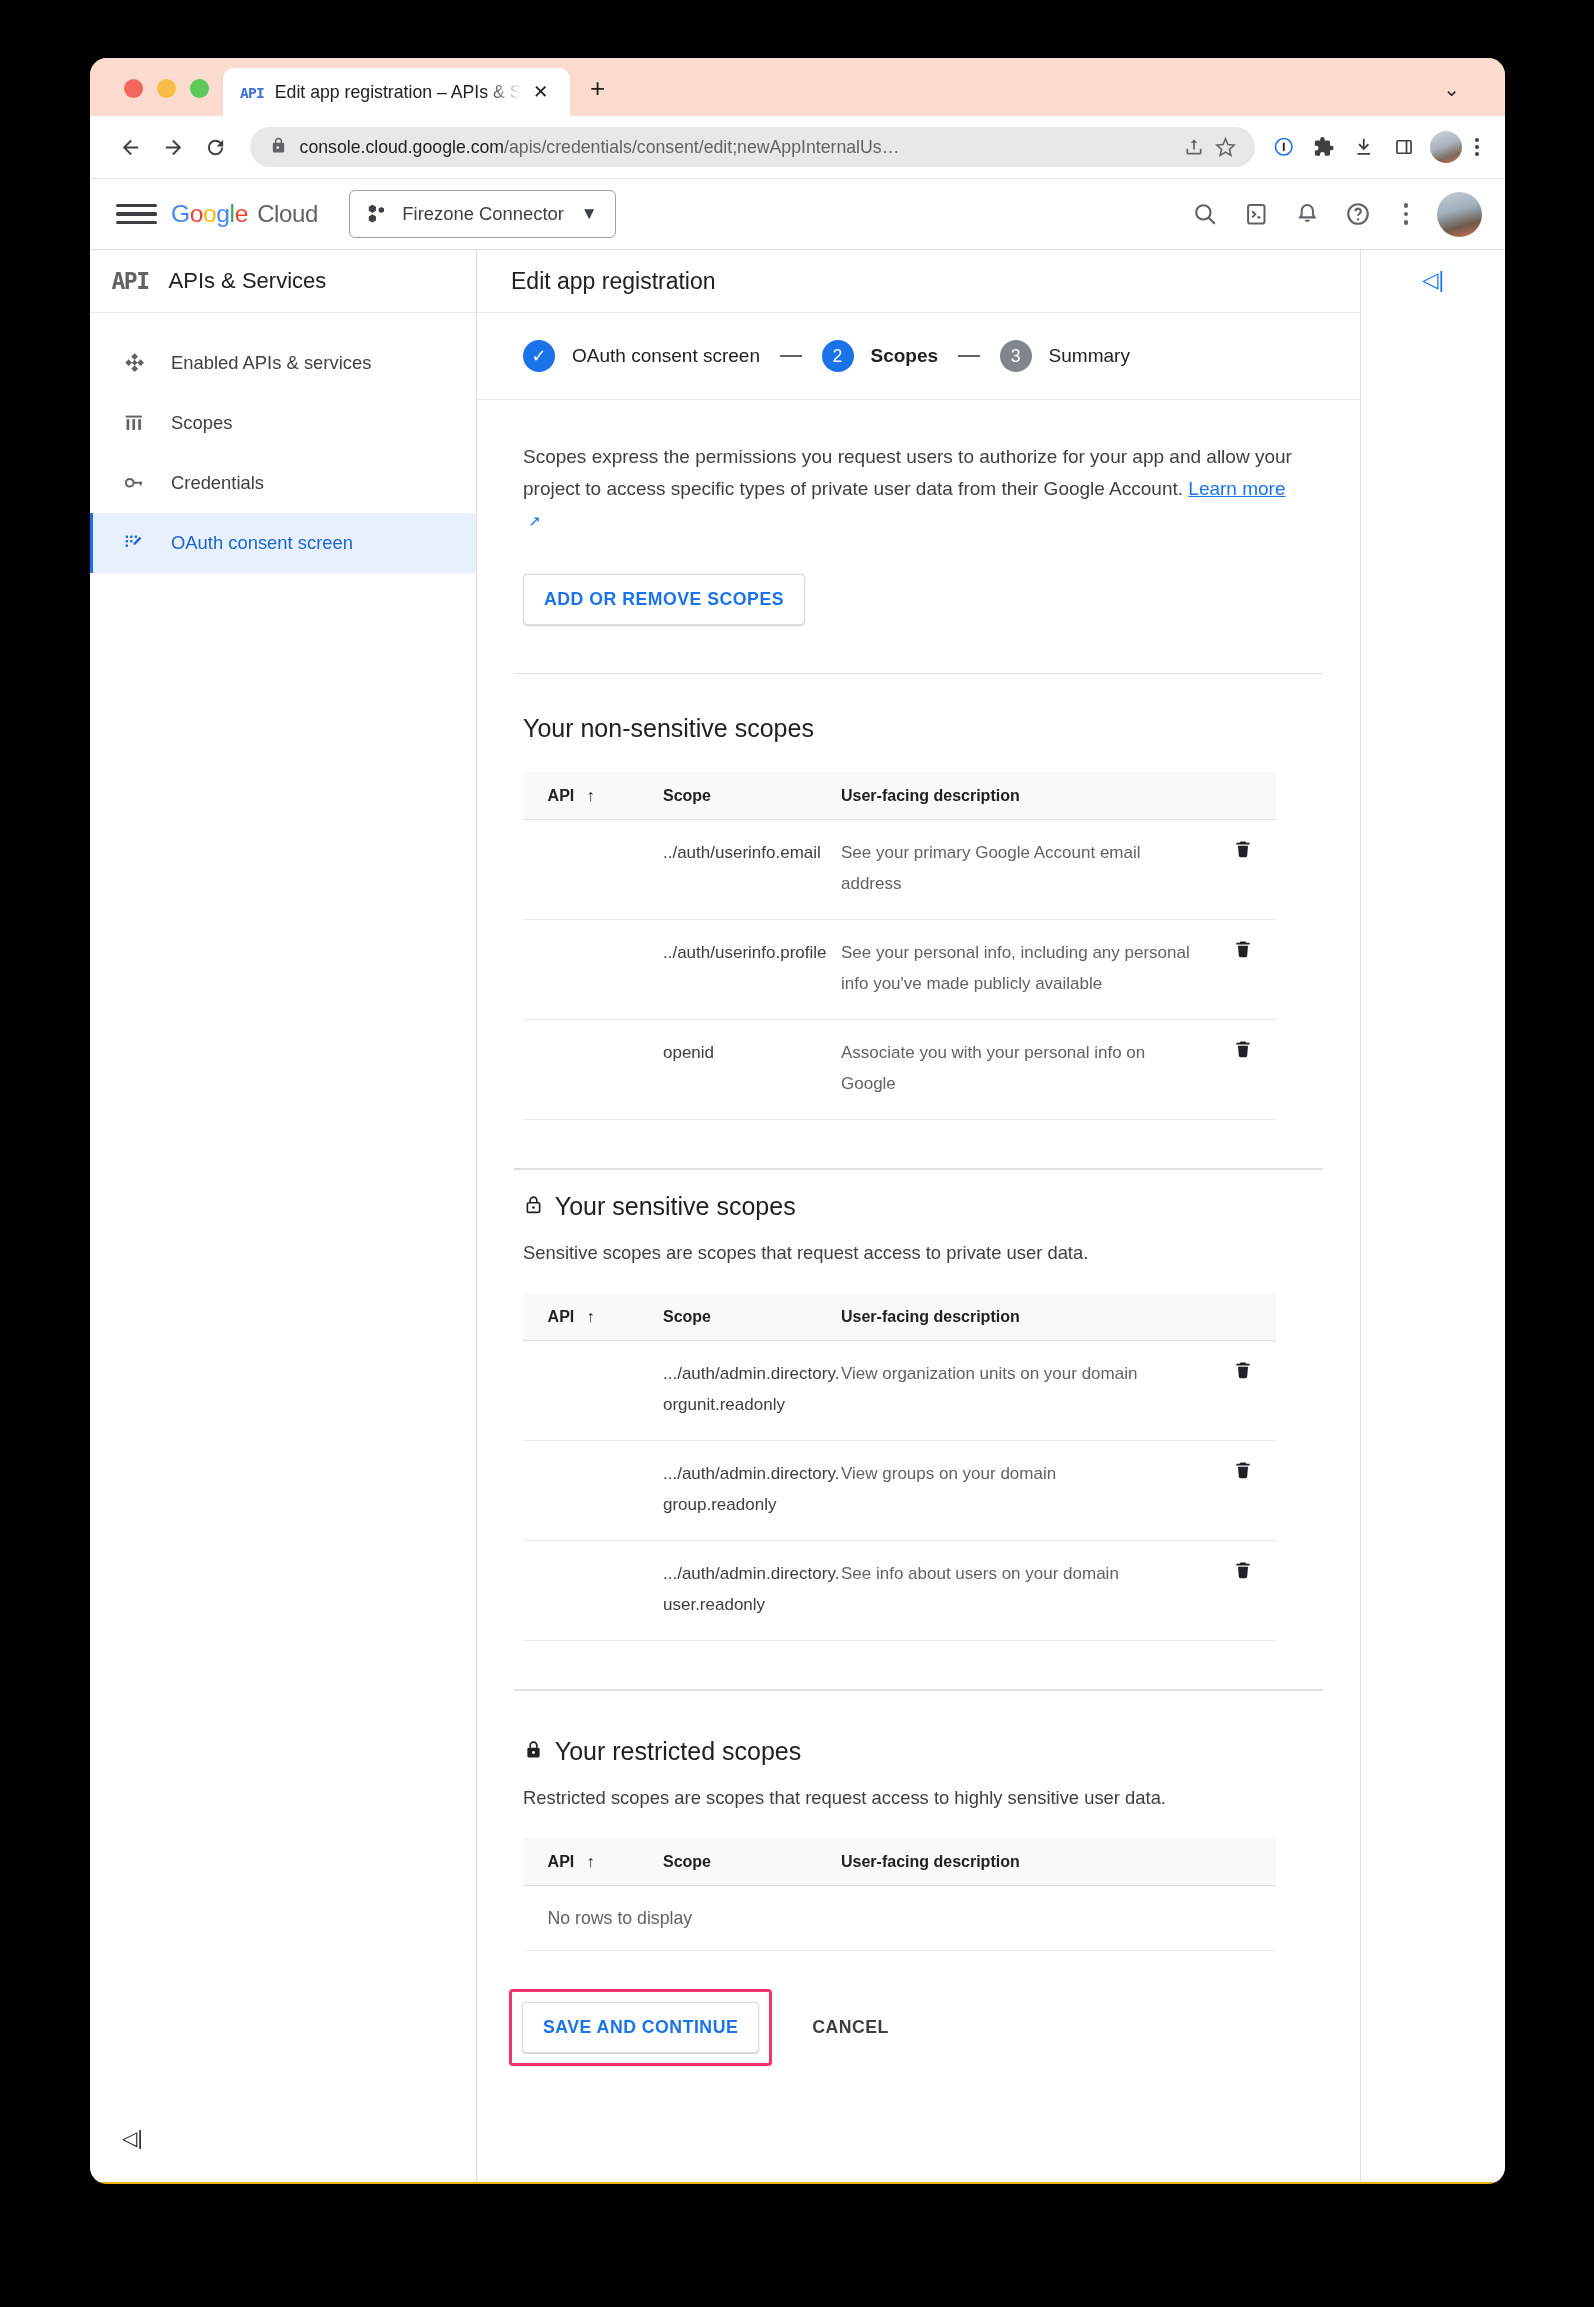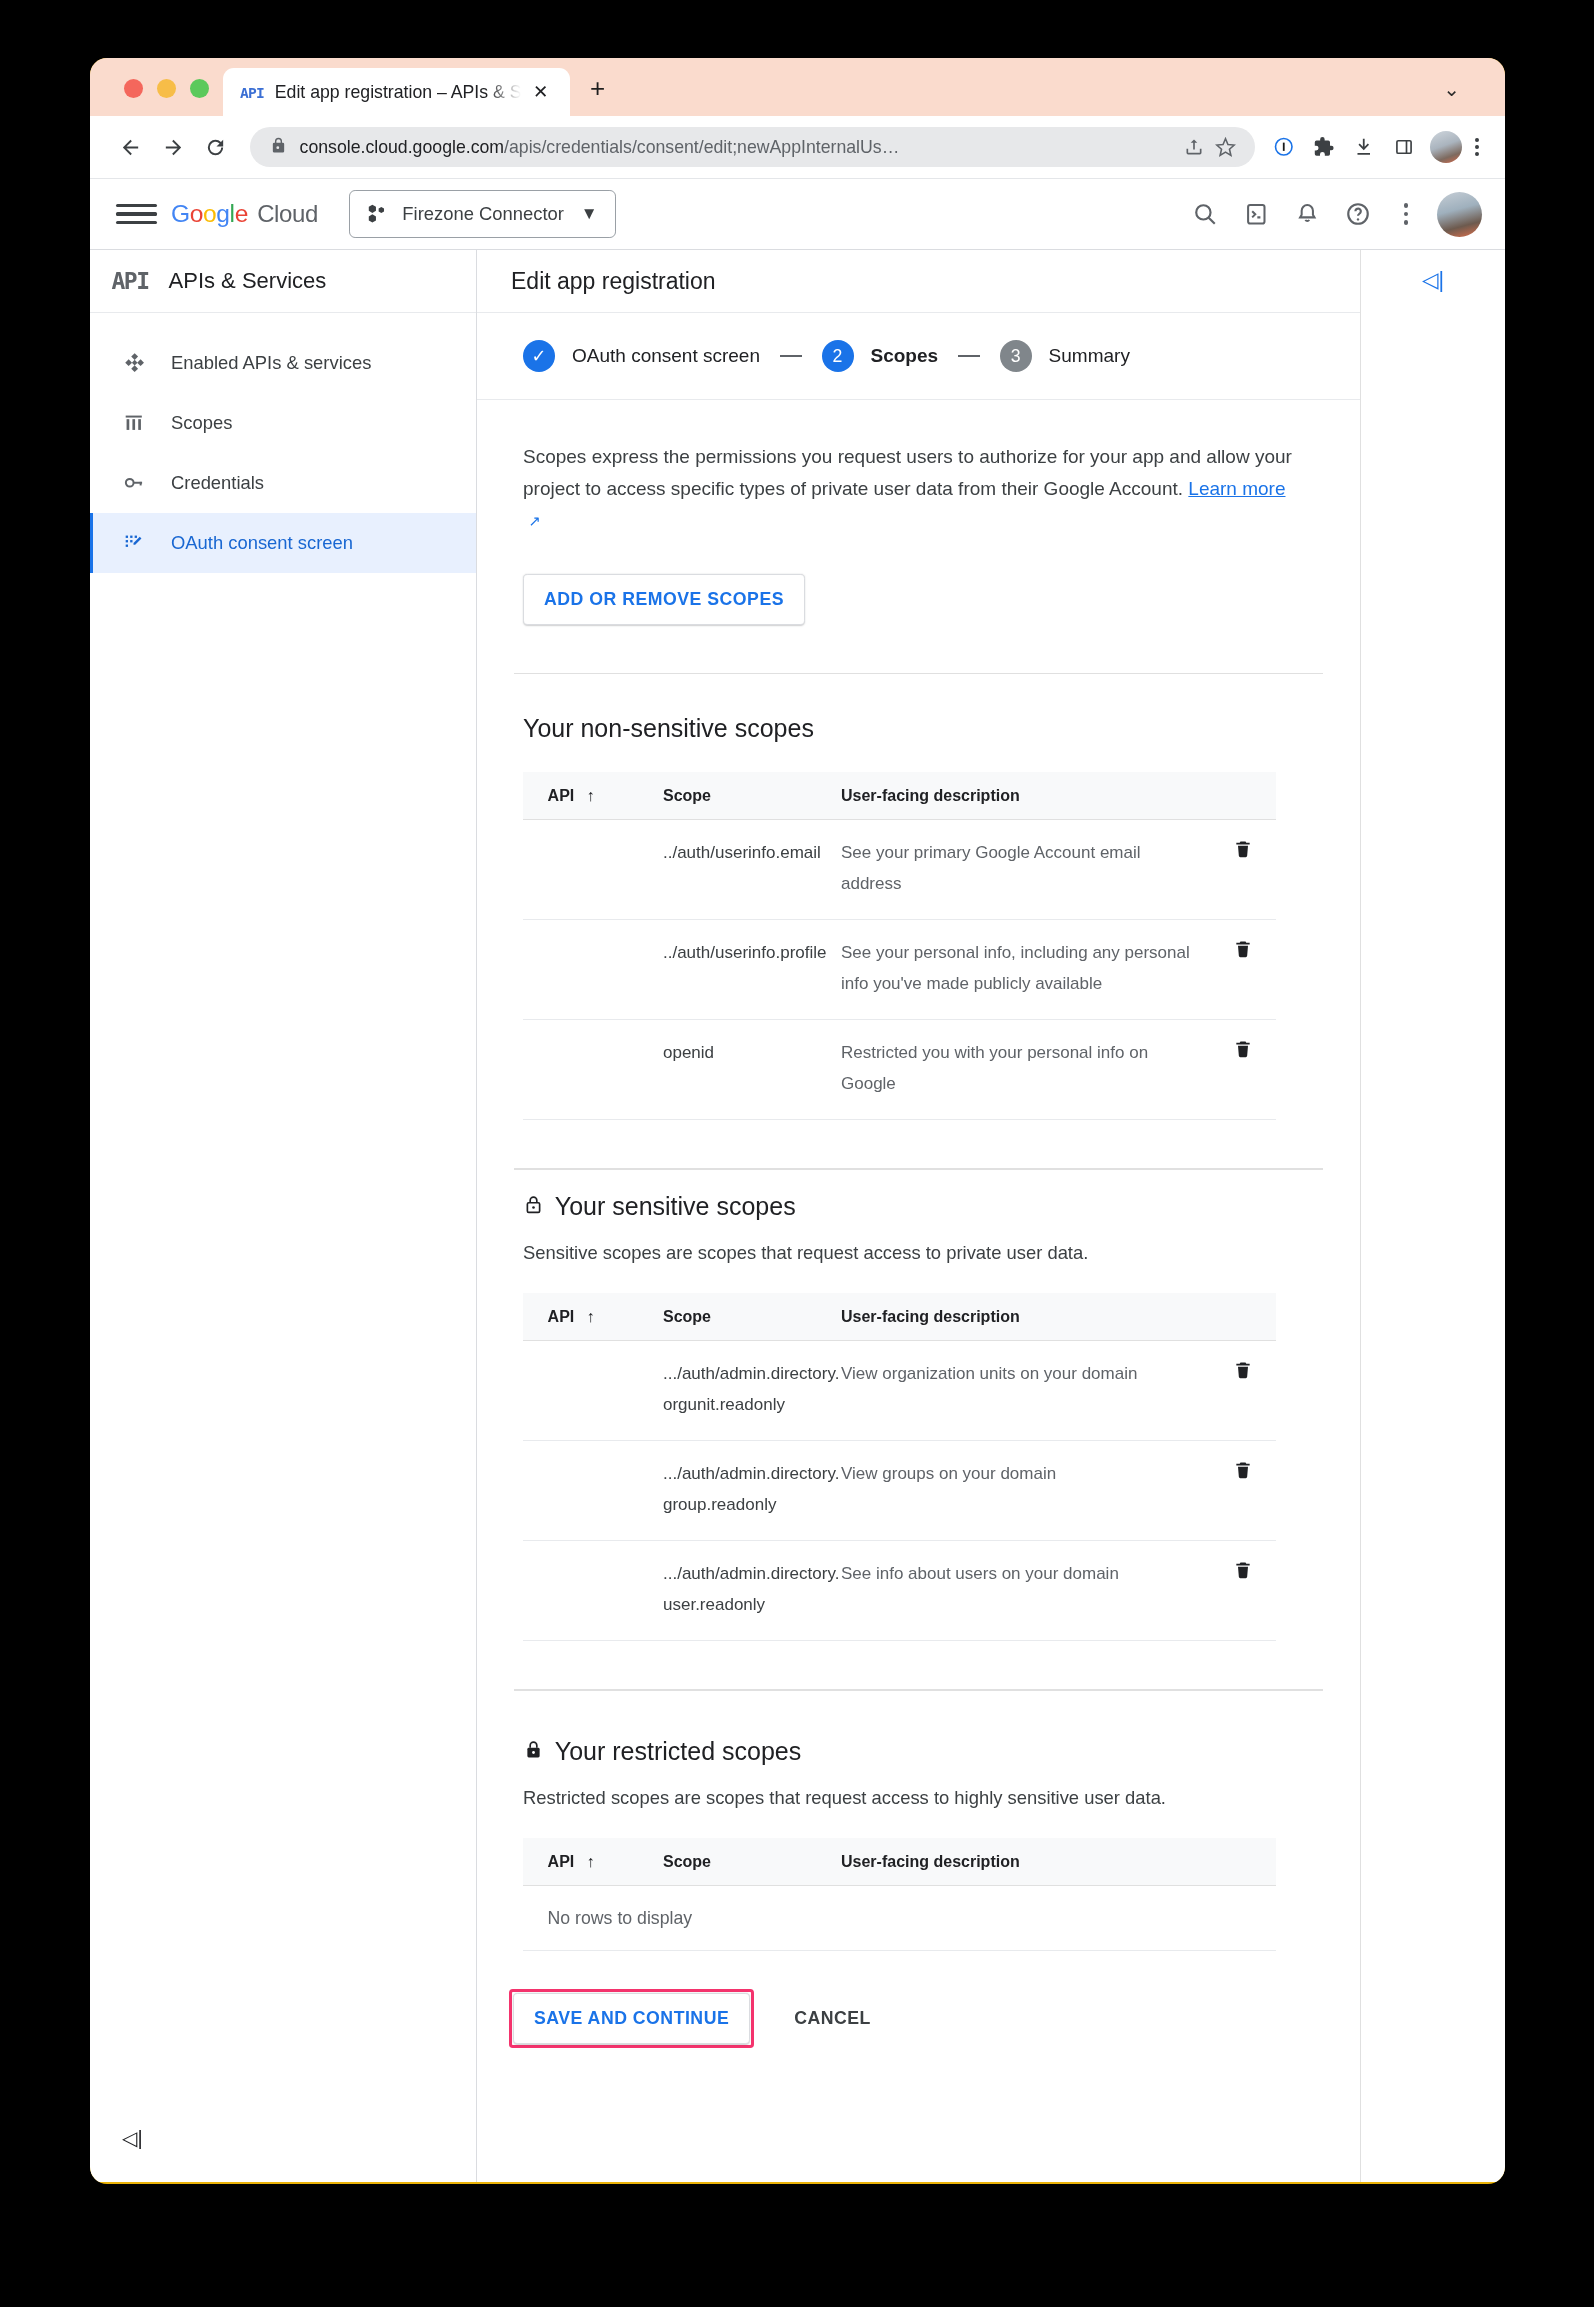--- a/index.html
+++ b/index.html
@@ -317,21 +317,21 @@
   
   #footer-actions {
     display: flex; align-items: center;
     padding: 18.4px 0 0 32px;
     gap: 7.7px;
     margin-top: 20px;
   }
   #save-highlight {
     border: 3.8px solid #f4336d;
     border-radius: 3.8px;
-    padding: 1px;
+    padding: 10px;
     display: inline-flex;
     align-items: center;
   }
   #save-and-continue-btn {
     display: inline-flex; align-items: center; justify-content:center;
     height: 51px; padding: 0 20px;
     background: #ffffff; border: 0.8px solid #dadce0; border-radius: 4.6px;
     font-size: 17.7px; font-weight: 600; letter-spacing: 0.5px;
     color: #1a73e8; cursor: pointer;
     box-shadow: 0 0.8px 1.5px rgba(60,64,67,0.25);
@@ -656,21 +656,21 @@
                   <div class="c-act">
                       <span class="trash-btn"><svg width="20" height="20" viewBox="0 0 24 24">
                           <path d="M9 3h6l1 1.5h4V6.5H4V4.5h4zM6 8h12l-1 12.2a1.8 1.8 0 01-1.8 1.6H8.8A1.8 1.8 0 017 20.2z" fill="currentColor"></path>
                         </svg></span>
                     </div>
                 </div>
 
                 <div class="st-row">
                   <div class="c-api"></div>
                   <div class="c-scope">openid</div>
-                  <div class="c-desc">Restricted you with your personal info on Google</div>
+                  <div class="c-desc">Associate you with your personal info on Google</div>
                   <div class="c-act">
                       <span class="trash-btn"><svg width="20" height="20" viewBox="0 0 24 24">
                           <path d="M9 3h6l1 1.5h4V6.5H4V4.5h4zM6 8h12l-1 12.2a1.8 1.8 0 01-1.8 1.6H8.8A1.8 1.8 0 017 20.2z" fill="currentColor"></path>
                         </svg></span>
                     </div>
                 </div>
               </div>
             </div>
 
             <div class="hr-divider hr-wide"></div>

